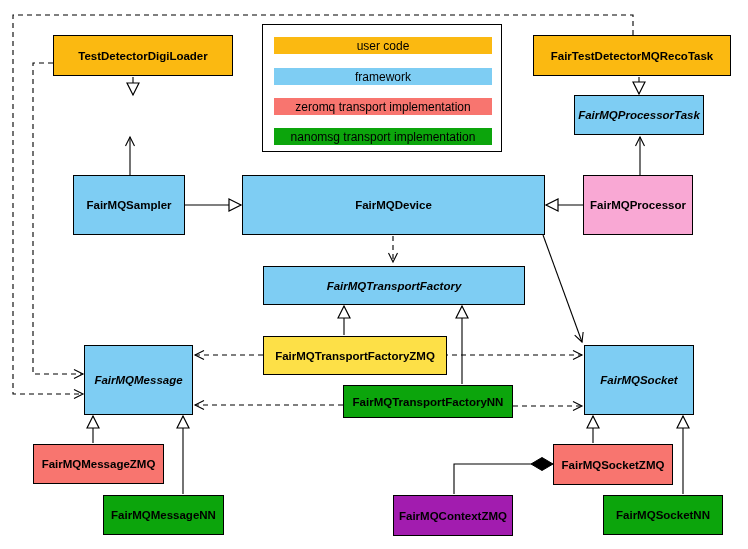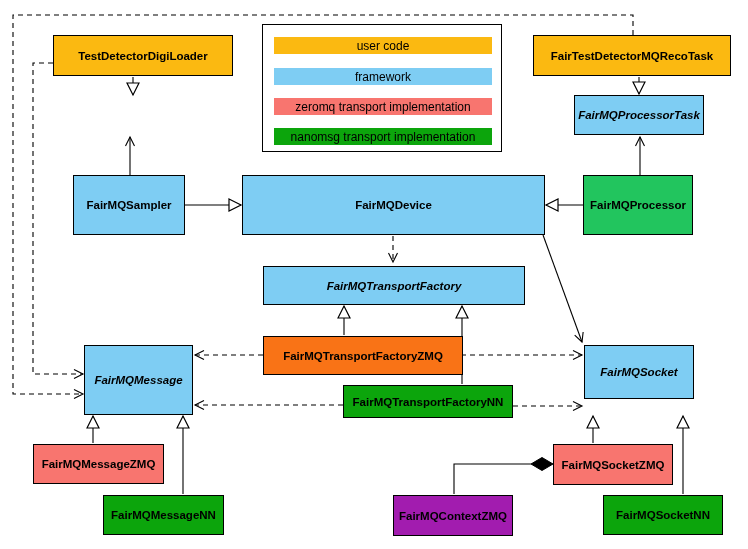--- a/index.html
+++ b/index.html
@@ -97,41 +97,41 @@
   </div>
 
   <div class="node" style="left: 73px; top: 175px; width: 112px; height: 60px; background-color: rgb(126, 205, 243);">
     <span>FairMQSampler</span>
   </div>
 
   <div class="node" style="left: 242px; top: 175px; width: 303px; height: 60px; background-color: rgb(126, 205, 243);">
     <span>FairMQDevice</span>
   </div>
 
-  <div class="node" style="left: 583px; top: 175px; width: 110px; height: 60px; background-color: #22c55e;">
+  <div class="node" style="left: 583px; top: 175px; width: 110px; height: 60px; background-color: #f9a8d4;">
     <span>FairMQProcessor</span>
   </div>
 
   <div class="node abstract" style="left: 263px; top: 266px; width: 262px; height: 39px; background-color: rgb(126, 205, 243);">
     <span>FairMQTransportFactory</span>
   </div>
 
-  <div class="node" style="left: 263px; top: 336px; width: 200px; height: 39px; background-color: #f97316;">
+  <div class="node" style="left: 263px; top: 336px; width: 184px; height: 39px; background-color: #fde047;">
     <span>FairMQTransportFactoryZMQ</span>
   </div>
 
   <div class="node" style="left: 343px; top: 385px; width: 170px; height: 33px; background-color: rgb(12, 165, 12);">
     <span>FairMQTransportFactoryNN</span>
   </div>
 
   <div class="node abstract" style="left: 84px; top: 345px; width: 109px; height: 70px; background-color: rgb(126, 205, 243);">
     <span>FairMQMessage</span>
   </div>
 
-  <div class="node abstract" style="left: 584px; top: 345px; width: 110px; height: 54px; background-color: rgb(126, 205, 243);">
+  <div class="node abstract" style="left: 584px; top: 345px; width: 110px; height: 70px; background-color: rgb(126, 205, 243);">
     <span>FairMQSocket</span>
   </div>
 
   <div class="node" style="left: 33px; top: 444px; width: 131px; height: 40px; background-color: rgb(248, 117, 111);">
     <span>FairMQMessageZMQ</span>
   </div>
 
   <div class="node" style="left: 103px; top: 495px; width: 121px; height: 40px; background-color: rgb(12, 165, 12);">
     <span>FairMQMessageNN</span>
   </div>

